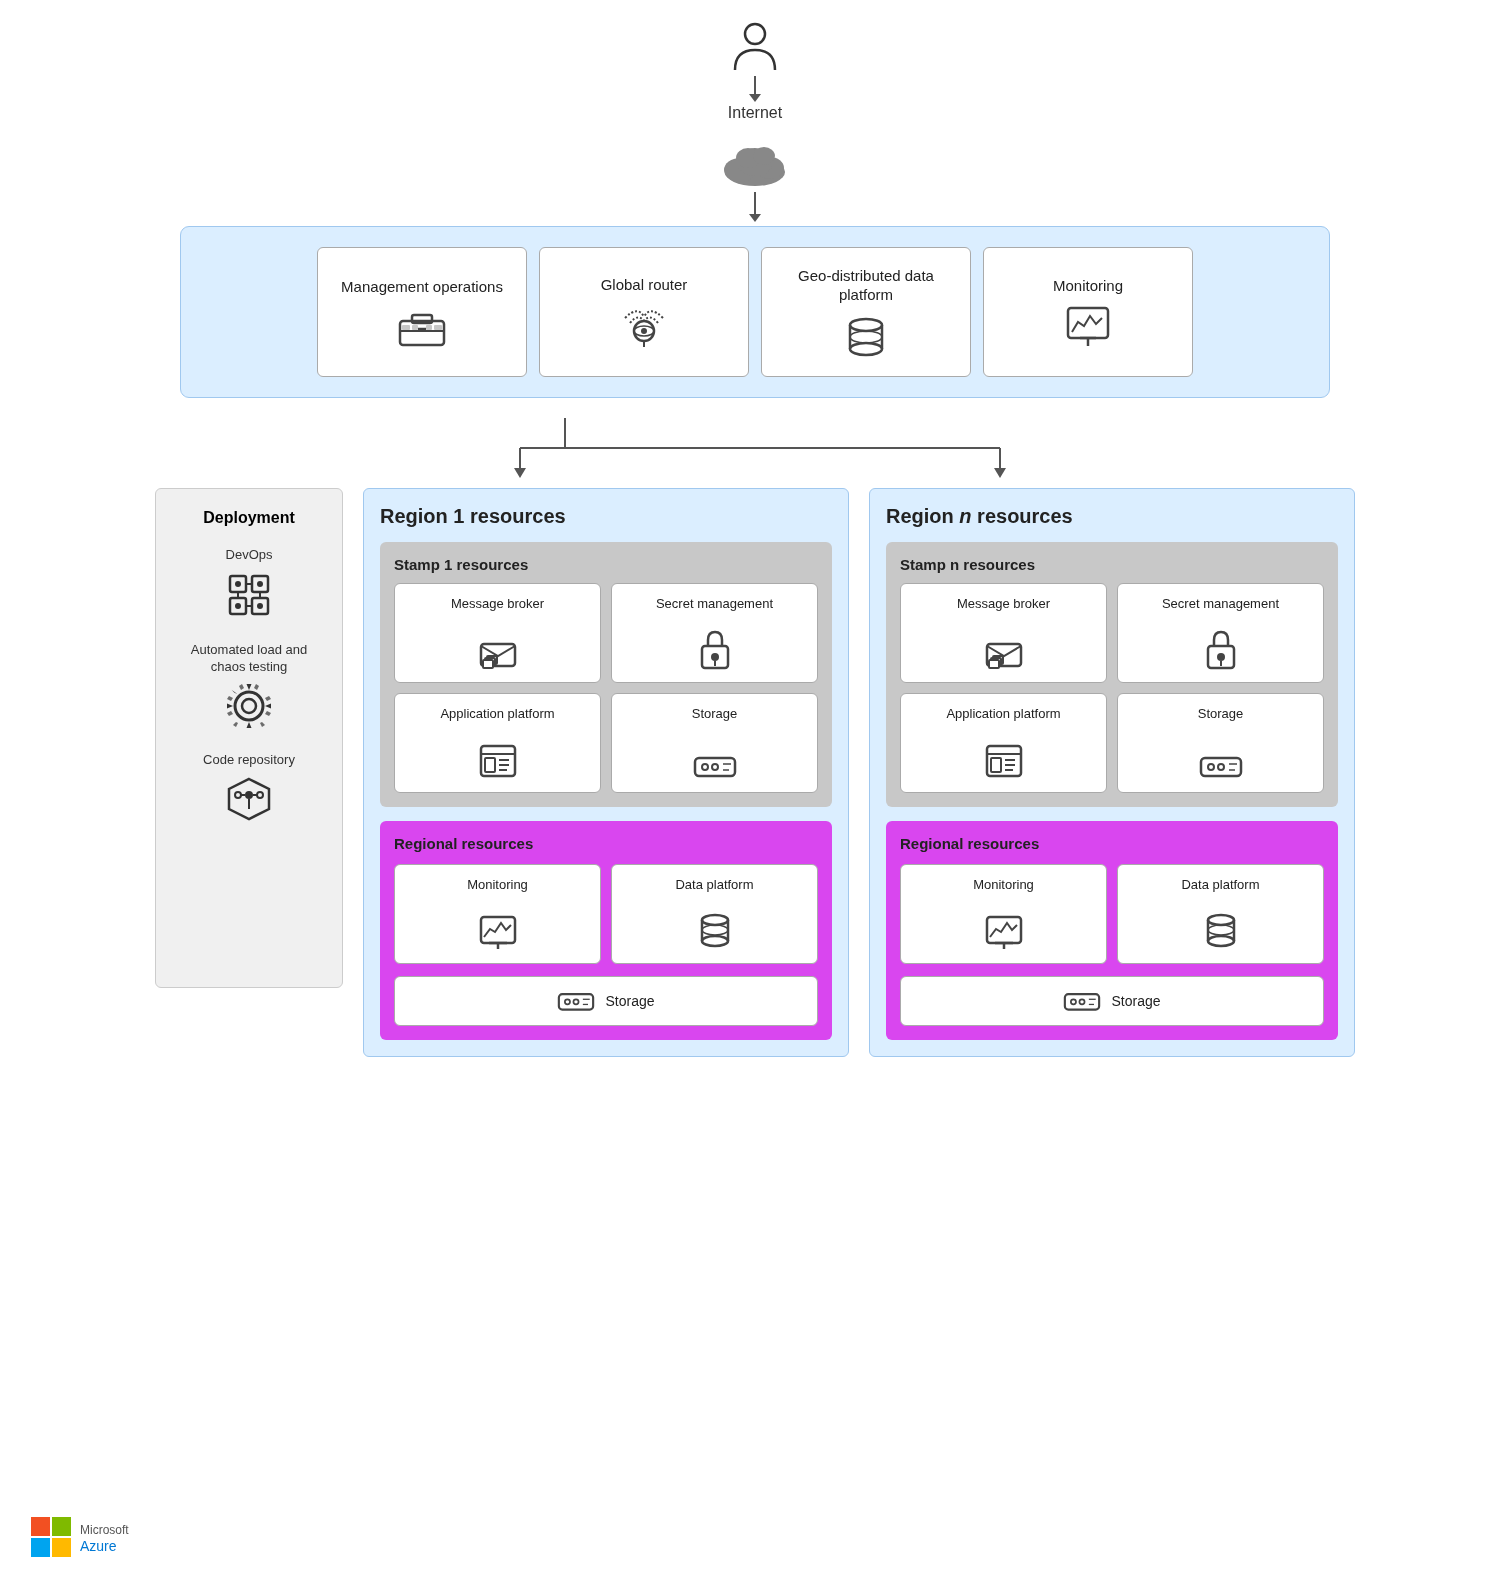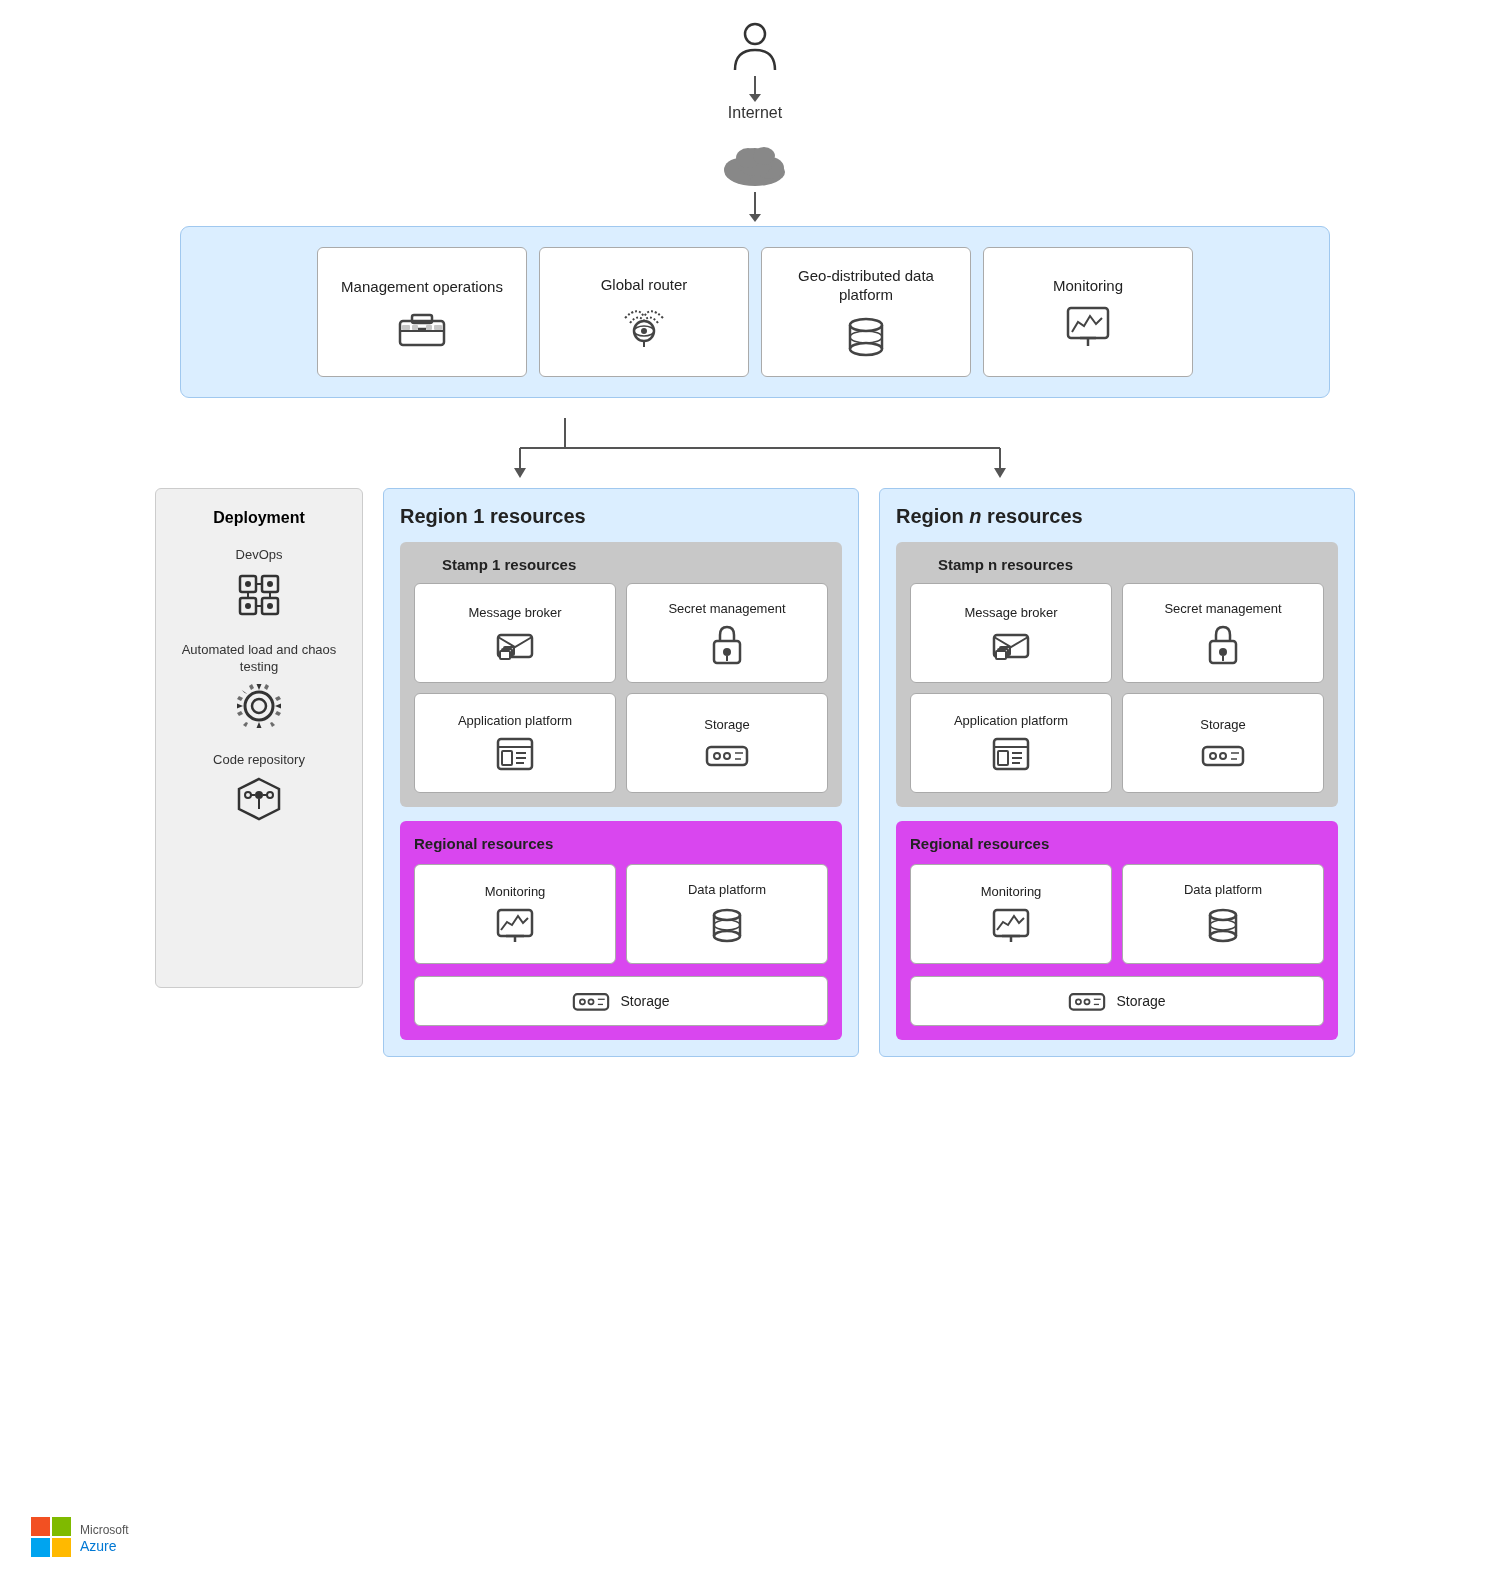--- a/index.html
+++ b/index.html
@@ -79,21 +79,21 @@
       gap: 20px;
       align-items: flex-start;
       margin-top: 10px;
     }
 
     
     .deployment-sidebar {
       background: #f0f0f0;
       border: 1.5px solid #ccc;
       border-radius: 6px;
-      width: 208px;
+      width: 188px;
       min-height: 500px;
       padding: 20px 16px;
       display: flex;
       flex-direction: column;
       align-items: center;
       text-align: center;
       flex-shrink: 0;
     }
 
     .deployment-title {
@@ -148,38 +148,37 @@
       padding: 14px;
       display: flex;
       flex-direction: column;
       gap: 10px;
     }
 
     .stamp-title {
       font-size: 15px;
       font-weight: bold;
       color: #222;
-      margin-left: 28px;
     }
 
     .stamp-grid {
       display: grid;
       grid-template-columns: 1fr 1fr;
       gap: 10px;
     }
 
     .stamp-service-box {
       background: #fff;
       border: 1.5px solid #aaa;
       border-radius: 6px;
       padding: 12px 8px;
       display: flex;
       flex-direction: column;
       align-items: center;
-      justify-content: center;
+      justify-content: space-between;
       text-align: center;
       min-height: 100px;
     }
 
     .stamp-service-label {
       font-size: 13px;
       color: #222;
       margin-bottom: 8px;
       line-height: 1.3;
     }

